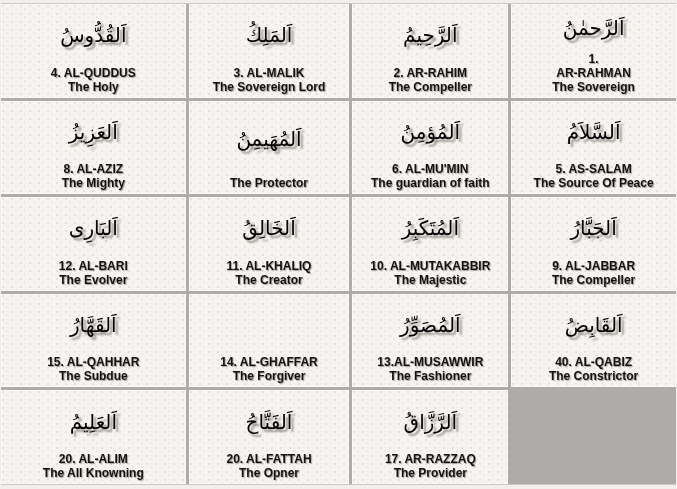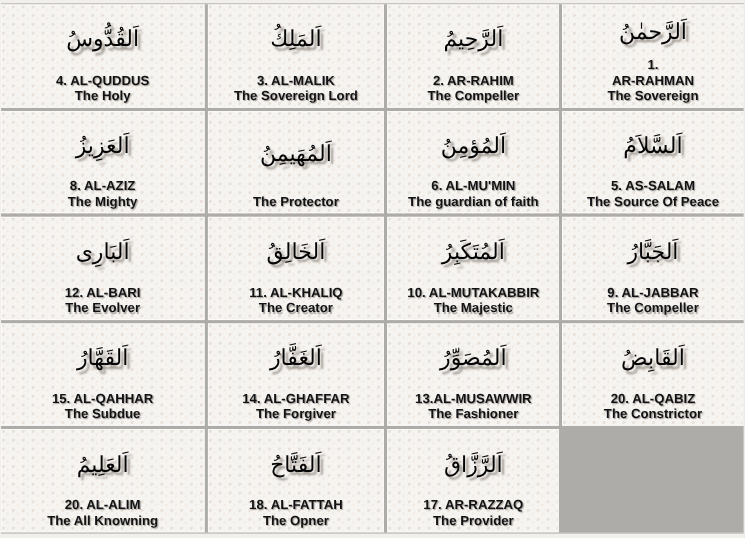--- a/index.html
+++ b/index.html
@@ -146,46 +146,45 @@
     </div>
 
 
     <div class="cell">
       <div class="arabic">اَلقَهَّارُ</div>
       <div class="eng">15. AL-QAHHAR</div>
       <div class="eng">The Subdue</div>
     </div>
 
     <div class="cell">
-      <div class="arabic">اَلغَفَّارُ</div>
       <div class="eng">14. AL-GHAFFAR</div>
       <div class="eng">The Forgiver</div>
     </div>
 
     <div class="cell">
       <div class="arabic">اَلمُصَوِّرُ</div>
       <div class="eng">13.AL-MUSAWWIR</div>
       <div class="eng">The Fashioner</div>
     </div>
 
     <div class="cell">
       <div class="arabic">اَلقَابِضُ</div>
-      <div class="eng">20. AL-QABIZ</div>
+      <div class="eng">40. AL-QABIZ</div>
       <div class="eng">The Constrictor</div>
     </div>
 
     <div class="cell">
       <div class="arabic">اَلعَلِيمُ</div>
       <div class="eng">20. AL-ALIM</div>
       <div class="eng">The All Knowning</div>
     </div>
 
     <div class="cell">
       <div class="arabic">اَلفَتَّاحُ</div>
-      <div class="eng">18. AL-FATTAH</div>
+      <div class="eng">20. AL-FATTAH</div>
       <div class="eng">The Opner</div>
     </div>
 
     <div class="cell">
       <div class="arabic">اَلرَّزَّاقُ</div>
       <div class="eng">17. AR-RAZZAQ</div>
       <div class="eng">The Provider</div>
     </div>
 
   </div>

